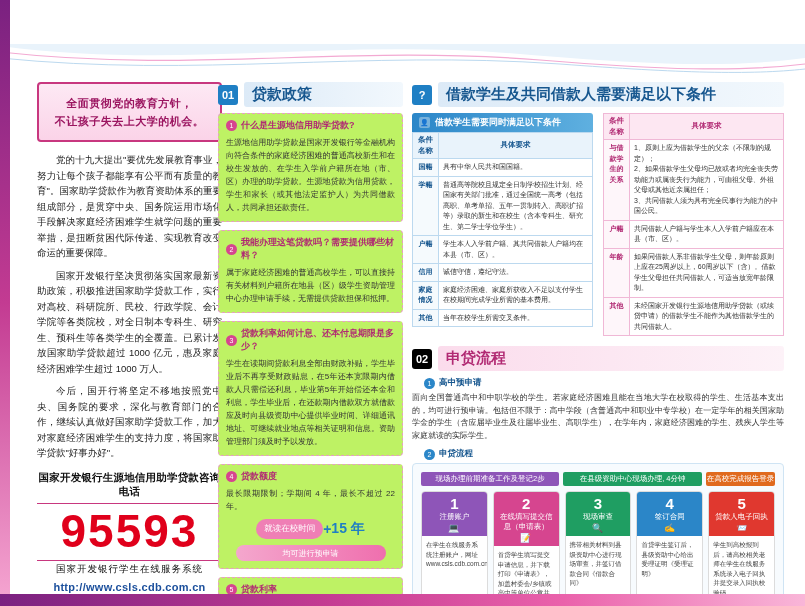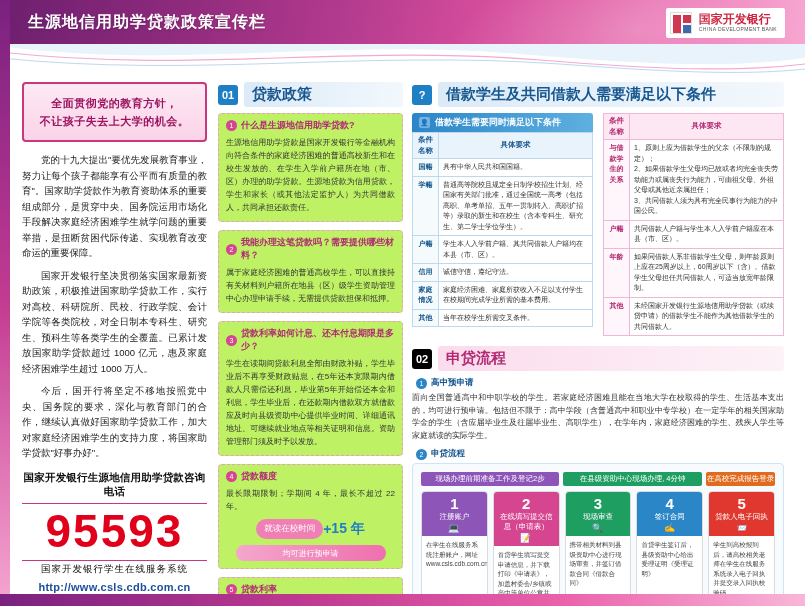--- a/index.html
+++ b/index.html
@@ -59,21 +59,21 @@
   .bottombar {
     position:absolute; left:0; bottom:0; width:805px; height:12px;
     background:linear-gradient(90deg,#7a2180,#c33b92 40%,#ea62ab 70%,#f9b6d8);
   }
   .side-left {
     position:absolute; left:0; top:0; width:10px; height:606px;
     background:linear-gradient(180deg,#7a2180,#c33b92 50%,#f6a7d2);
   }
 
   
-  .col-left { position:absolute; left:22px; top:82px; width:185px; }
+  .col-left { position:absolute; left:37px; top:82px; width:185px; }
   .col-mid  { position:absolute; left:218px; top:82px; width:185px; }
   .col-right{ position:absolute; left:412px; top:82px; width:372px; }
 
   
   .slogan-box {
     border:2px solid #c8377f; border-radius:4px; padding:10px 8px;
     background:linear-gradient(180deg,#fde9f4,#fbd3e8);
     text-align:center;
   }
   .slogan-box div { color:#9b1560; font-size:11px; font-weight:bold; line-height:18px; letter-spacing:.5px;}
@@ -163,43 +163,29 @@
   }
   .flow-steps { display:flex; gap:5px; }
   .step { flex:1; border-radius:4px; overflow:hidden; border:1px solid #dcdcdc; background:#fff; }
   .step-top { color:#fff; padding:4px 4px 3px; text-align:center; position:relative; }
   .step-no { font-size:15px; font-weight:bold; line-height:15px; }
   .step-name { font-size:7.5px; margin-top:1px; line-height:10px; }
   .step-body { font-size:6.5px; line-height:9.5px; color:#444; padding:4px 4px; }
   .step-icon { font-size:9px; margin-top:1px; }
 
   .bullet-line { font-size:8px; line-height:12.5px; color:#333; text-align:justify; }
-  .mini-head { display:flex; align-items:center; gap:4px; margin:6px 4px 3px; }
+  .mini-head { display:flex; align-items:center; gap:4px; margin:6px 12px 3px; }
   .mini-head .dot-num { background:#2b86c8; }
   .mini-title { font-size:8.5px; font-weight:bold; color:#17578f; }
 </style>
 </head>
 <body>
 
 <div class="page">
 
-  <div class="banner">
-    <div class="banner-title">生源地信用助学贷款政策宣传栏</div>
-    <div class="bank-logo">
-      <div class="bank-mark">
-          <i class="a"></i>
-          <i class="b"></i>
-          <i class="c"></i>
-        </div>
-      <div>
-        <div class="bank-text-cn">国家开发银行</div>
-        <div class="bank-text-en">CHINA DEVELOPMENT BANK</div>
-      </div>
-    </div>
-  </div>
 
   <div class="wave">
     <svg width="805" height="30" viewBox="0 0 805 30">
       <path d="M0,2 C180,26 330,-6 520,10 C650,21 730,24 805,14 L805,0 L0,0 Z" fill="#e9f3fb"></path>
       <path d="M0,8 C200,30 340,0 540,16 C660,26 740,28 805,20" fill="none" stroke="#f3a9d2" stroke-width="1.2"></path>
       <path d="M0,14 C200,34 360,6 560,20 C680,29 750,31 805,25" fill="none" stroke="#bcd9ef" stroke-width="1"></path>
     </svg>
   </div>
 
   <div class="side-left"></div>

